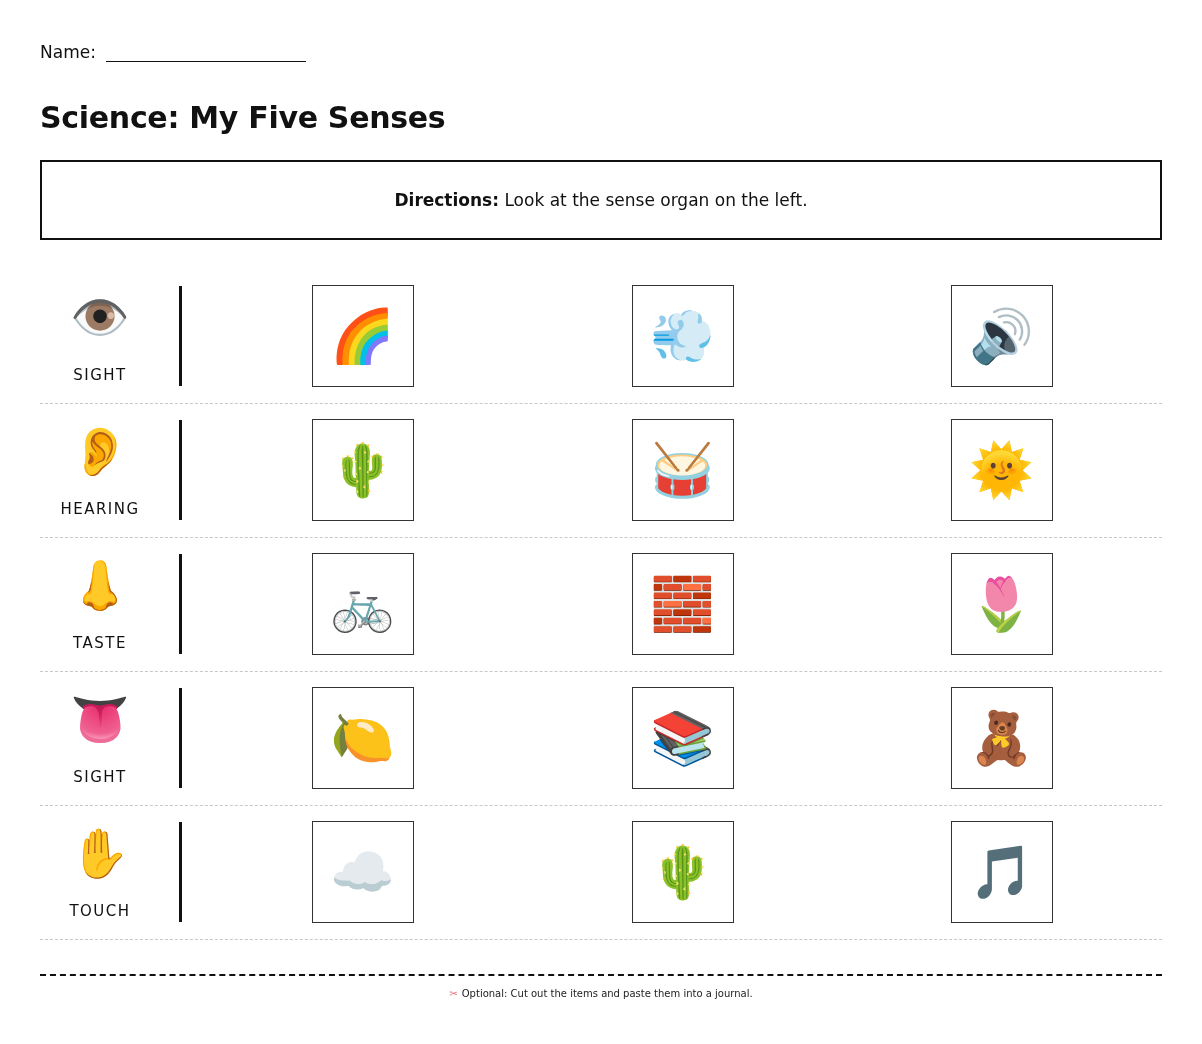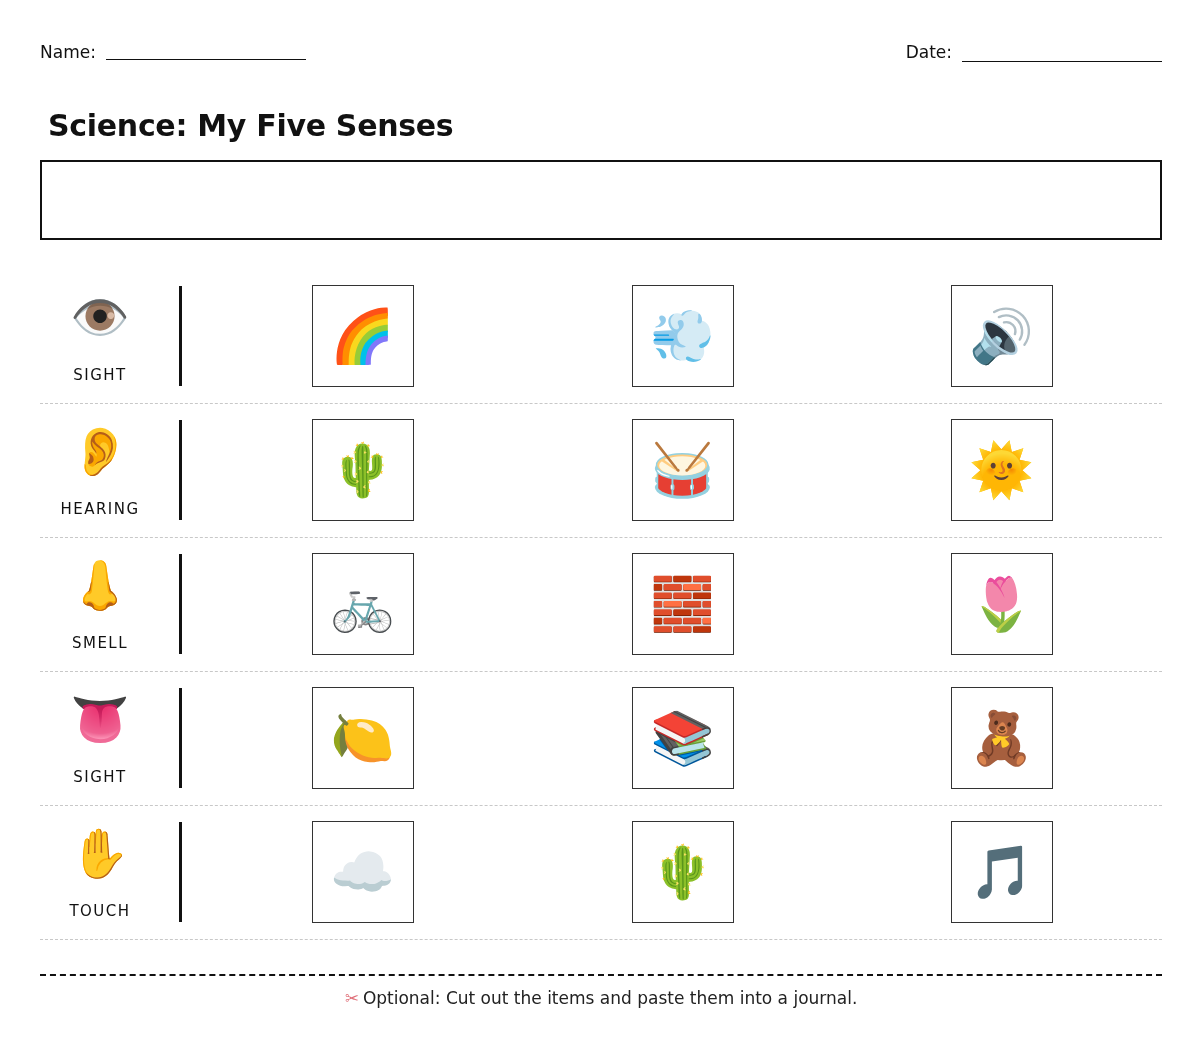--- a/index.html
+++ b/index.html
@@ -3,27 +3,27 @@
 <meta charset="utf-8">
 <style>
   html, body { margin: 0; padding: 0; background: #ffffff; }
   body {
     width: 1202px; height: 1044px; position: relative; overflow: hidden;
     font-family: "DejaVu Sans", "Liberation Sans", sans-serif; color: #111;
   }
   .page { position: absolute; left: 40px; top: 0; width: 1122px; }
 
   .hdr { position: absolute; top: 42px; left: 0; width: 1122px; height: 24px; font-size: 17px; }
-  .hdr .name-wrap { position: absolute; left: 0; top: 0; display: flex; }
+  .hdr .name-wrap { position: absolute; left: 0; top: 0; display: flex; align-items: flex-end; }
   .hdr .date-wrap { position: absolute; right: 0; top: 0; display: flex; align-items: flex-end; }
   .blank { display: inline-block; border-bottom: 1.5px solid #111; height: 17px; margin-left: 10px; }
   .name-wrap .blank { width: 200px; }
   .date-wrap .blank { width: 200px; }
 
-  .title { position: absolute; top: 100px; left: 0; font-size: 30px; font-weight: bold; letter-spacing: -0.3px; margin: 8px; }
+  .title { position: absolute; top: 100px; left: 0; font-size: 30px; font-weight: bold; letter-spacing: -0.3px; margin: 0; }
 
   .directions {
     position: absolute; top: 160px; left: 0; width: 1118px; height: 76px;
     border: 2px solid #111; text-align: center; font-size: 17px; line-height: 23px;
     display: flex; flex-direction: column; justify-content: center;
   }
   .directions b { font-weight: bold; }
 
   .rows { position: absolute; top: 270px; left: 0; width: 1122px; }
   .row { position: relative; height: 133px; border-bottom: 1px dashed #c8c8c8; }
@@ -31,41 +31,38 @@
   .sense .organ { font-size: 48px; line-height: 66px; height: 70px; display: block; }
   .sense .label { font-size: 15px; letter-spacing: 1.5px; display: block; margin-top: 12px; }
   .divider { position: absolute; left: 139px; top: 16px; width: 3px; height: 100px; background: #111; }
   .choice {
     position: absolute; top: 15px; width: 100px; height: 100px; border: 1px solid #333;
     display: flex; align-items: center; justify-content: center; font-size: 52px; background: #fff;
   }
   .c1 { left: 272px; } .c2 { left: 592px; } .c3 { left: 911px; }
 
   .cutline { position: absolute; top: 974px; left: 40px; width: 1122px; border-top: 2px dashed #111; }
-  .footer { position: absolute; top: 988px; left: 0; width: 1202px; text-align: center; font-size: 17px; color: #222; }
+  .footer { position: absolute; top: 988px; left: 0; width: 1202px; text-align: center; font-size: 10px; color: #222; }
   .footer .scissors { color: #e0707a; margin-right: 4px; }
 </style>
 </head>
 <body>
 
 <div class="page">
   <div class="hdr">
     <div class="name-wrap">
       <span>Name:</span>
       <span class="blank"></span>
     </div>
-    <div class="date-wrap">
-      <span>Date:</span>
-      <span class="blank"></span>
-    </div>
   </div>
 
   <h1 class="title">Science: My Five Senses</h1>
 
   <div class="directions">
+    <div><b>Directions:</b> <span>Look at the sense organ on the left.</span></div>
   </div>
 
   <div class="rows">
 
     <div class="row">
       <div class="sense">
         <span class="organ">👁️</span>
         <span class="label">SIGHT</span>
       </div>
       <div class="divider"></div>
@@ -93,21 +90,21 @@
           <span>🥁</span>
         </div>
       <div class="choice c3">
           <span>🌞</span>
         </div>
     </div>
 
     <div class="row">
       <div class="sense">
         <span class="organ">👃</span>
-        <span class="label">SMELL</span>
+        <span class="label">TASTE</span>
       </div>
       <div class="divider"></div>
       <div class="choice c1">
           <span>🚲</span>
         </div>
       <div class="choice c2">
           <span>🧱</span>
         </div>
       <div class="choice c3">
           <span>🌷</span>

